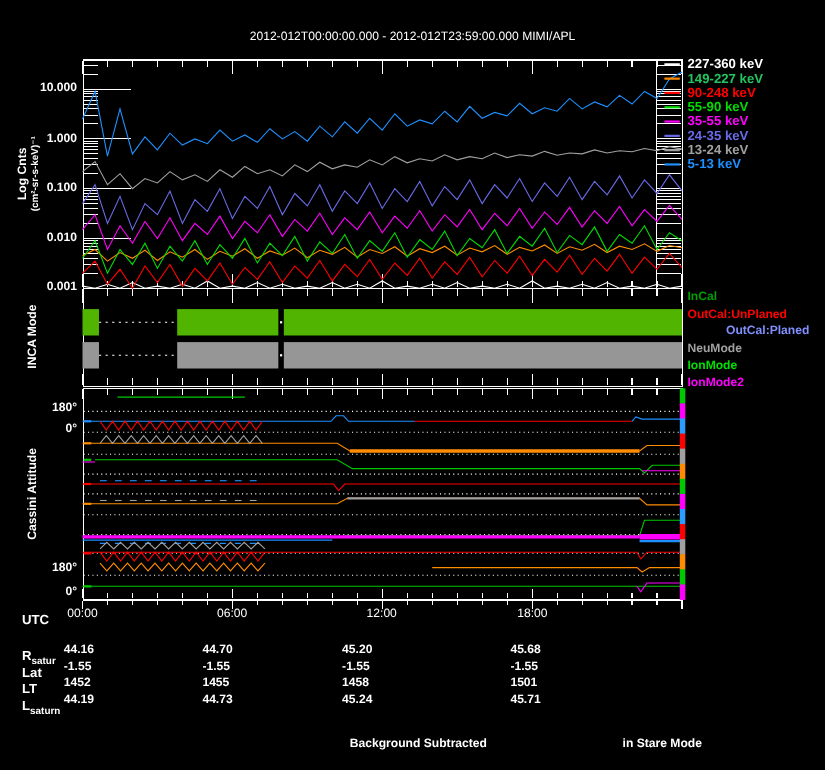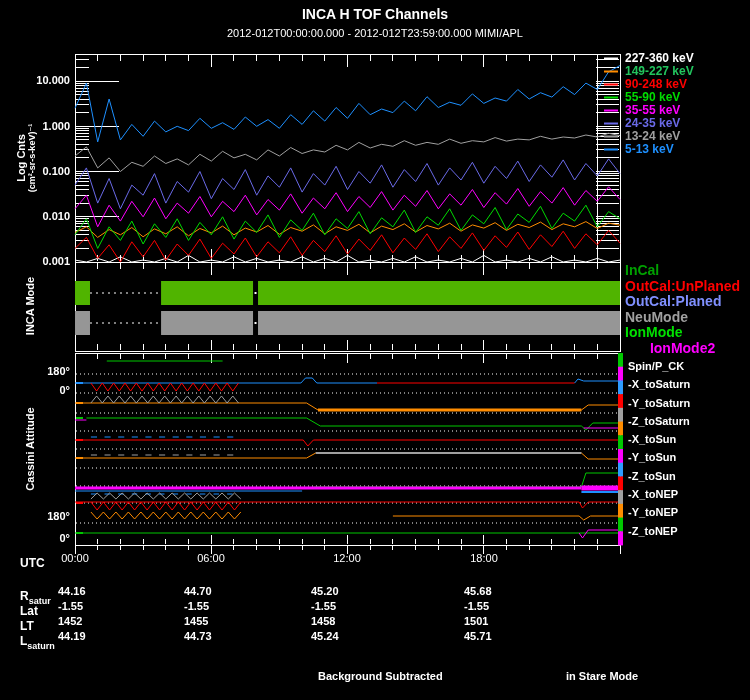--- a/index.html
+++ b/index.html
@@ -11,36 +11,35 @@
   svg{position:absolute;left:0;top:0;}
   .ylab{position:absolute;left:12px;width:58px;text-align:right;
         font-size:11px;font-weight:bold;}
   .rot{position:absolute;white-space:nowrap;transform:translate(-50%,-50%) rotate(-90deg);
        text-align:center;font-weight:bold;}
   .rot .l1{font-size:11px;}
   .rot .l2{font-size:9px;}
   .legend-top{position:absolute;left:625px;top:52px;}
   .tl-item{height:13px;line-height:13px;font-size:12px;font-weight:bold;white-space:nowrap;}
   .legend-mode{position:absolute;left:625px;top:263px;}
-  .ml-item{height:15.6px;line-height:15.6px;font-size:14px;font-weight:bold;white-space:nowrap;}
+  .ml-item{height:15.6px;line-height:15.6px;font-size:11px;font-weight:bold;white-space:nowrap;}
   .legend-att{position:absolute;left:628px;top:357px;}
   .al-item{height:18.3px;line-height:18.3px;font-size:11px;font-weight:bold;white-space:nowrap;}
   .utc{position:absolute;top:552px;width:70px;margin-left:-35px;text-align:center;
        font-size:11px;font-weight:normal;}
   .tlabel{position:absolute;left:20px;font-size:12px;font-weight:bold;text-align:right;}
   .tlabel .sub{font-size:9px;vertical-align:-4px;font-weight:bold;}
   .tcell{position:absolute;width:80px;font-size:11px;font-weight:bold;}
   .footnote{position:absolute;font-size:11px;font-weight:bold;white-space:nowrap;}
 </style>
 </head>
 <body>
 
 <div class="stage">
 
-  <div class="t-center title">INCA H TOF Channels</div>
   <div class="t-center subtitle">2012-012T00:00:00.000 - 2012-012T23:59:00.000 MIMI/APL</div>
 
   <svg id="plot" width="750" height="562">
       <rect x="75.5" y="54.5" width="545" height="208" fill="none" stroke="#FFFFFF" stroke-width="1" shape-rendering="crispEdges"></rect>
       <rect x="75.5" y="262.5" width="545" height="89" fill="none" stroke="#FFFFFF" stroke-width="1" shape-rendering="crispEdges"></rect>
       <rect x="75.5" y="353.5" width="545" height="192" fill="none" stroke="#FFFFFF" stroke-width="1" shape-rendering="crispEdges"></rect>
       <line x1="75" y1="55" x2="75" y2="67" stroke="#FFFFFF" stroke-width="1" shape-rendering="crispEdges"></line>
       <line x1="97.70833333333333" y1="55" x2="97.70833333333333" y2="61" stroke="#FFFFFF" stroke-width="1" shape-rendering="crispEdges"></line>
       <line x1="120.41666666666666" y1="55" x2="120.41666666666666" y2="61" stroke="#FFFFFF" stroke-width="1" shape-rendering="crispEdges"></line>
       <line x1="143.125" y1="55" x2="143.125" y2="61" stroke="#FFFFFF" stroke-width="1" shape-rendering="crispEdges"></line>
@@ -441,38 +440,26 @@
     <div class="tl-item" style="color: rgb(0, 220, 0);">55-90 keV</div>
     <div class="tl-item" style="color: rgb(255, 0, 255);">35-55 keV</div>
     <div class="tl-item" style="color: rgb(106, 106, 232);">24-35 keV</div>
     <div class="tl-item" style="color: rgb(160, 160, 160);">13-24 keV</div>
     <div class="tl-item" style="color: rgb(30, 144, 255);">5-13 keV</div>
   </div>
 
   <div class="legend-mode">
     <div class="ml-item" style="color: rgb(0, 160, 0);">InCal</div>
     <div class="ml-item" style="color: rgb(255, 0, 0);">OutCal:UnPlaned</div>
-    <div class="ml-item" style="color: rgb(128, 144, 255);">OutCal:Planed</div>
+    <div class="ml-item" style="color: rgb(128, 144, 255); margin-left: 35px;">OutCal:Planed</div>
     <div class="ml-item" style="color: rgb(160, 160, 160);">NeuMode</div>
     <div class="ml-item" style="color: rgb(0, 224, 0);">IonMode</div>
-    <div class="ml-item" style="color: rgb(255, 0, 255); text-align: center;">IonMode2</div>
-  </div>
-
-  <div class="legend-att">
-    <div class="al-item">Spin/P_CK</div>
-    <div class="al-item">-X_toSaturn</div>
-    <div class="al-item">-Y_toSaturn</div>
-    <div class="al-item">-Z_toSaturn</div>
-    <div class="al-item">-X_toSun</div>
-    <div class="al-item">-Y_toSun</div>
-    <div class="al-item">-Z_toSun</div>
-    <div class="al-item">-X_toNEP</div>
-    <div class="al-item">-Y_toNEP</div>
-    <div class="al-item">-Z_toNEP</div>
-  </div>
+    <div class="ml-item" style="color: rgb(255, 0, 255);">IonMode2</div>
+  </div>
+
 
   <div class="tlabel" style="top:556px">UTC</div>
   <div class="utc" style="left:75px">00:00</div>
   <div class="utc" style="left:211px">06:00</div>
   <div class="utc" style="left:347px">12:00</div>
   <div class="utc" style="left:484px">18:00</div>
 
   <div class="tlabel" style="top:589px">
     <span>R</span><span class="sub">satur</span>
   </div>

